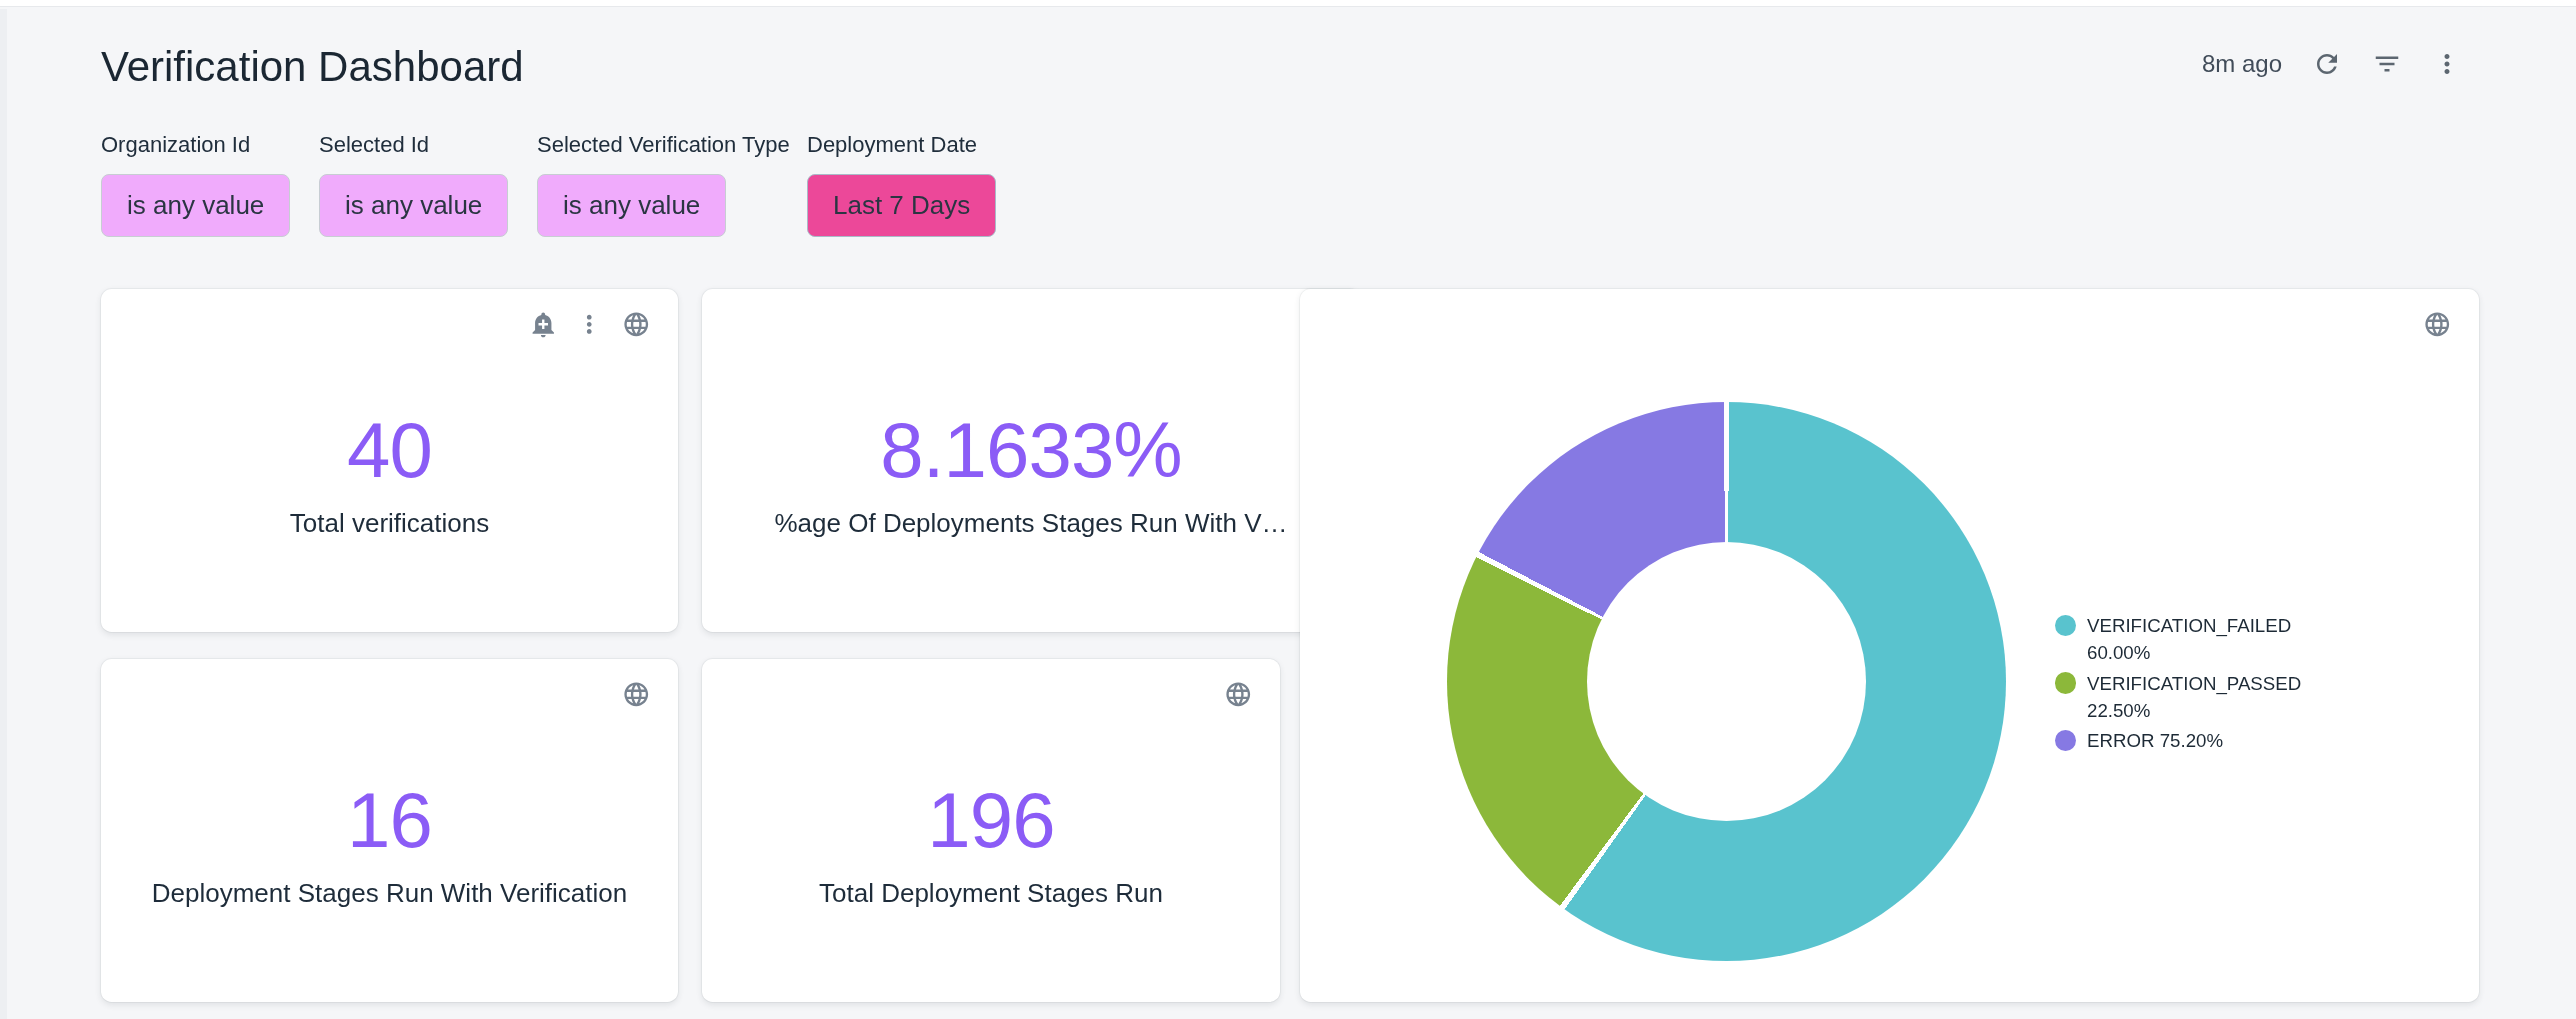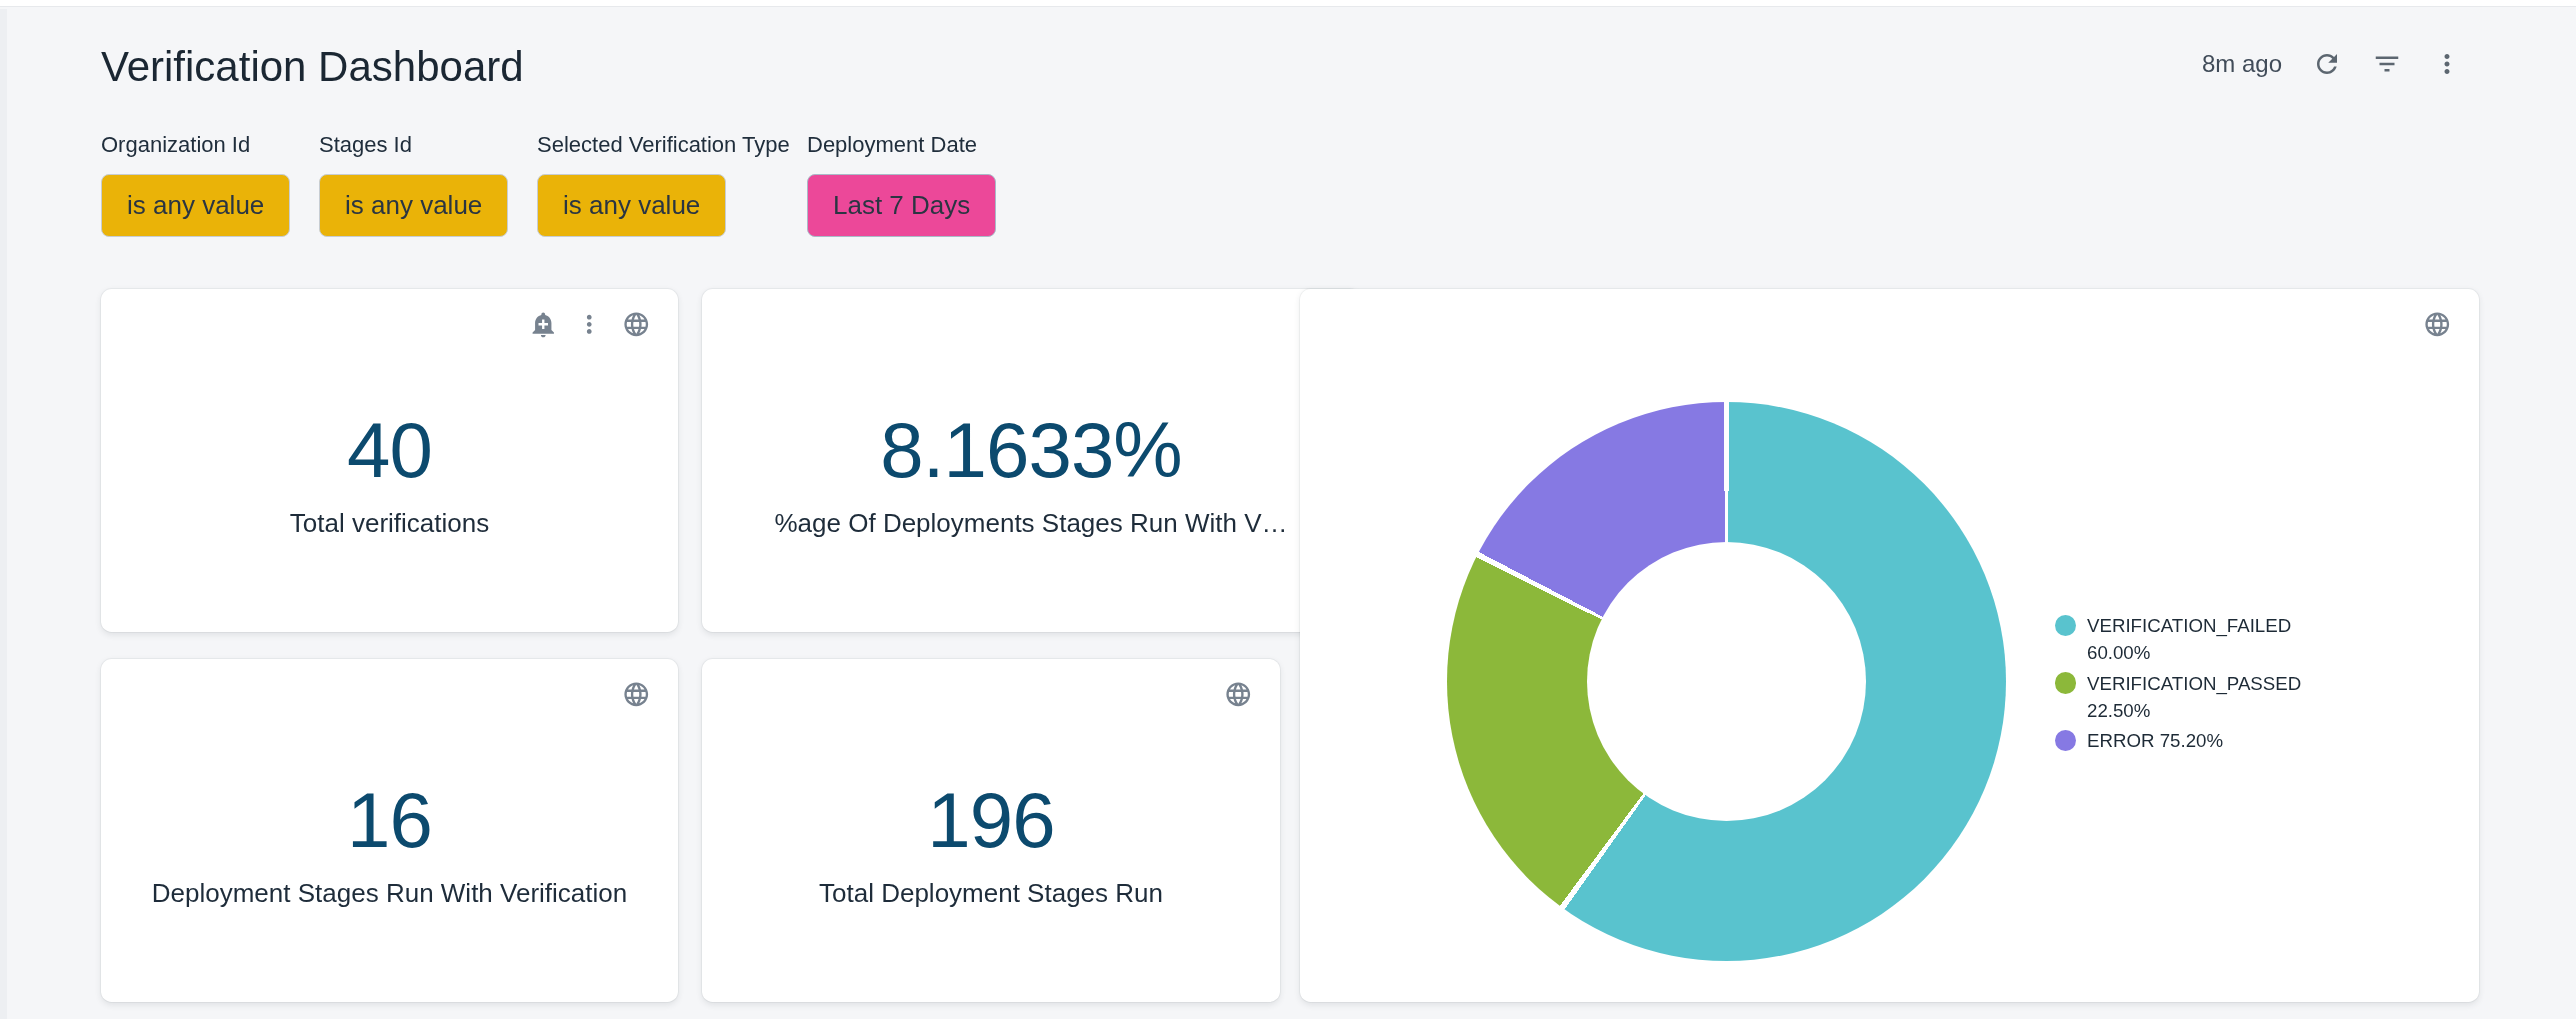--- a/index.html
+++ b/index.html
@@ -20,21 +20,21 @@
   .last-refresh { font-size:24px; color:#414c59; }
   .h-icon { width:30px; height:30px; color:#5c6670; cursor:pointer; }
   .h-icon svg { width:100%; height:100%; display:block; fill:currentColor; }
 
   
   .filter { position:absolute; top:132px; }
   .filter-label { font-size:22px; font-weight:500; color:#202e3c; margin-bottom:16px; white-space:nowrap; }
   .filter-box {
     display:inline-block; min-width:189px; height:63px; line-height:60px;
     padding:0 25px; text-align:center; font-size:26px; color:#2a3542;
-    background:#eab308; border:1.8px solid #c7cdd3; border-radius:8px; cursor:pointer;
+    background:#f0abfc; border:1.8px solid #c7cdd3; border-radius:8px; cursor:pointer;
   }
   .filter-box.highlight { background:#ec4899; border-color:#a9bac8; }
   .f0 { left:101px; } .f1 { left:319px; } .f2 { left:537px; } .f3 { left:807px; }
 
   
   .card {
     position:absolute; background:#ffffff; border-radius:10.7px;
     box-shadow:0 0 0 0.9px rgba(40,50,60,0.05), 0 2.7px 6.2px rgba(40,50,60,0.10);
   }
   .t0 { left:101px; top:289px; width:577px; height:343px; }
@@ -42,21 +42,21 @@
   .t2 { left:101px; top:659px; width:577px; height:343px; }
   .t3 { left:702px; top:659px; width:578px; height:343px; }
   .chart-card { left:1300px; top:289px; width:1179px; height:713px; }
 
   .tile-icons { position:absolute; top:21.3px; right:27.6px; display:flex; align-items:center; gap:18px; color:#77828f; }
   .tile-icons .ic { width:28.5px; height:28.5px; cursor:pointer; }
   .tile-icons .ic svg { width:100%; height:100%; display:block; fill:currentColor; }
 
   .tile-value {
     position:absolute; left:0; right:0; top:116px; text-align:center;
-    font-size:78px; font-weight:400; color:#0c4a6e; letter-spacing:-0.9px; white-space:nowrap;
+    font-size:78px; font-weight:400; color:#8b5cf6; letter-spacing:-0.9px; white-space:nowrap;
   }
   .tile-label {
     position:absolute; left:19.6px; right:19.6px; top:219px; text-align:center;
     font-size:26px; color:#1e2c3a; white-space:nowrap; overflow:hidden; text-overflow:ellipsis;
   }
 
   
   .chart-title { position:absolute; top:27px; left:0; right:114px; text-align:center; font-size:29px; color:#1b2733; }
   .donut { position:absolute; left:147px; top:113px; width:559px; height:559px; border-radius:50%; cursor:pointer; }
   .donut::after { content:""; position:absolute; inset:140px; background:#ffffff; border-radius:50%; }
@@ -91,21 +91,21 @@
         <path d="M12 8c1.1 0 2-.9 2-2s-.9-2-2-2-2 .9-2 2 .9 2 2 2zm0 2c-1.1 0-2 .9-2 2s.9 2 2 2 2-.9 2-2-.9-2-2-2zm0 6c-1.1 0-2 .9-2 2s.9 2 2 2 2-.9 2-2-.9-2-2-2z"></path>
       </svg>
   </span>
 </div>
 
 <div class="filter f0">
   <div class="filter-label">Organization Id</div>
   <div class="filter-box">is any value</div>
 </div>
 <div class="filter f1">
-  <div class="filter-label">Stages Id</div>
+  <div class="filter-label">Selected Id</div>
   <div class="filter-box">is any value</div>
 </div>
 <div class="filter f2">
   <div class="filter-label">Selected Verification Type</div>
   <div class="filter-box">is any value</div>
 </div>
 <div class="filter f3">
   <div class="filter-label">Deployment Date</div>
   <div class="filter-box highlight">Last 7 Days</div>
 </div>

